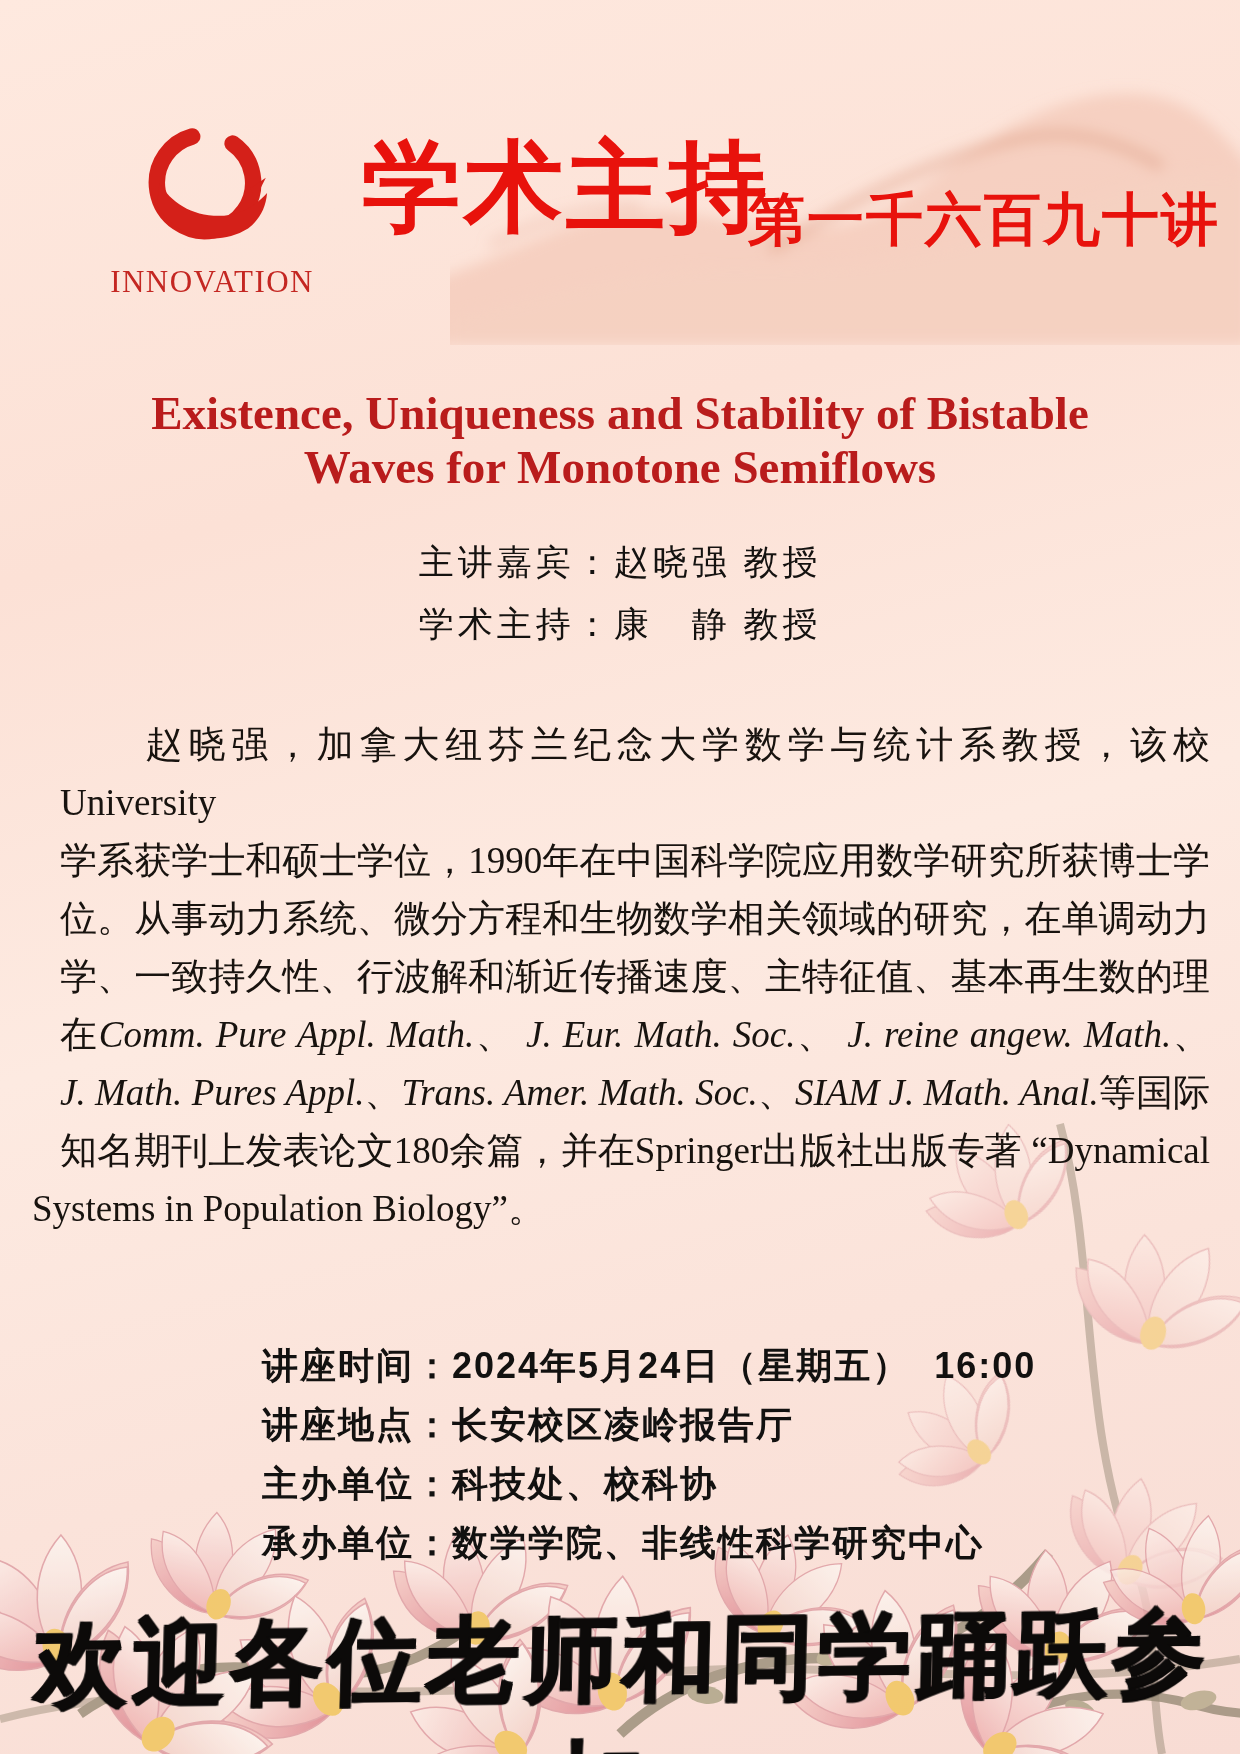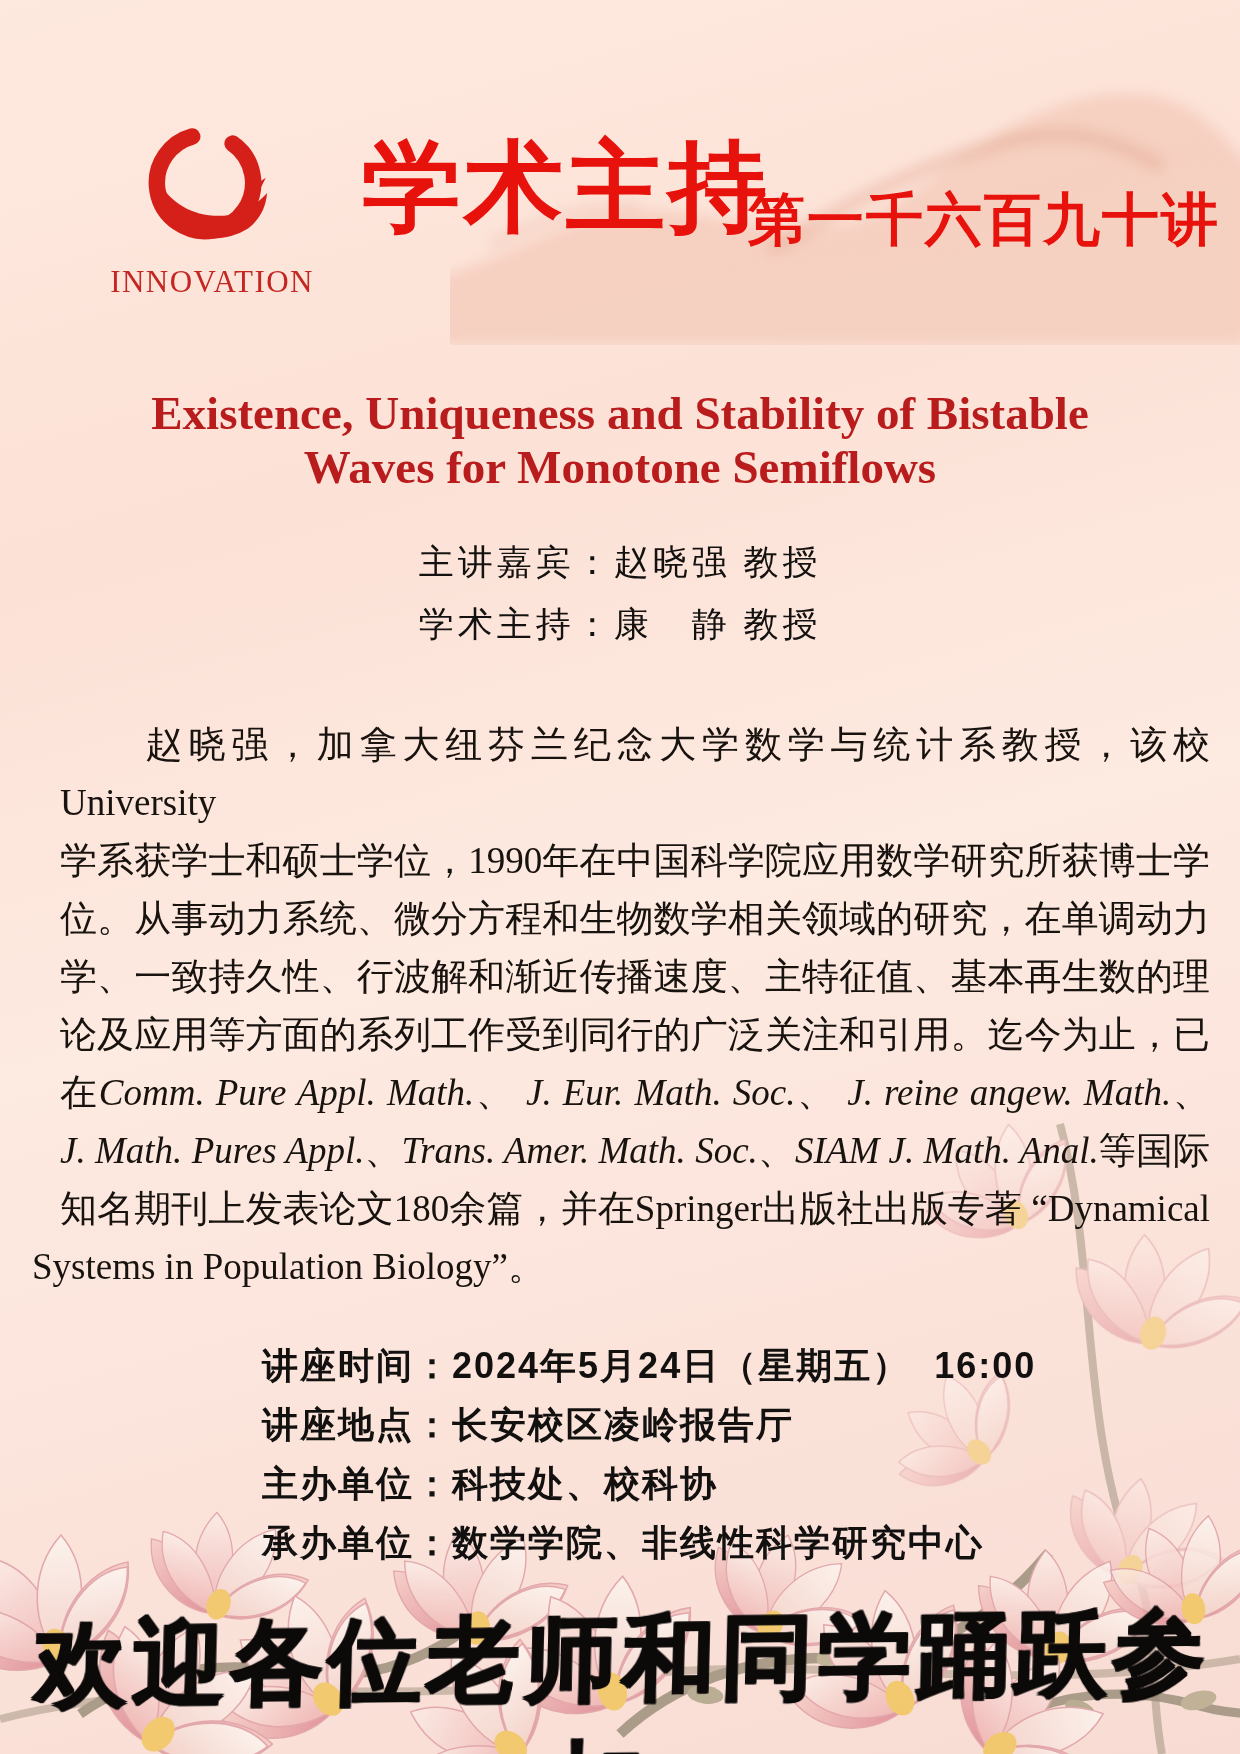--- a/index.html
+++ b/index.html
@@ -146,21 +146,20 @@
 <div class="speakers">
   <div><span>主讲嘉宾：</span><span>赵晓强  教授</span></div>
   <div><span>学术主持：</span><span>康　静  教授</span></div>
 </div>
 
 <div class="bio">
     <div class="bio-line j"><span>　　赵晓强，加拿大纽芬兰纪念大学数学与统计系教授，该校University</span></div>
     <div class="bio-line j"><span>学系获学士和硕士学位，1990年在中国科学院应用数学研究所获博士学</span></div>
     <div class="bio-line j"><span>位。从事动力系统、微分方程和生物数学相关领域的研究，在单调动力</span></div>
     <div class="bio-line j"><span>学、一致持久性、行波解和渐近传播速度、主特征值、基本再生数的理</span></div>
-    <div class="bio-line j"><span>论及应用等方面的系列工作受到同行的广泛关注和引用。迄今为止，已</span></div>
     <div class="bio-line j"><span>在</span><span class="it">Comm. Pure Appl. Math.</span><span>、 </span><span class="it">J. Eur. Math. Soc.</span><span>、 </span><span class="it">J. reine angew. Math.</span><span>、</span></div>
     <div class="bio-line j"><span class="it">J. Math. Pures Appl.</span><span>、</span><span class="it">Trans. Amer. Math. Soc.</span><span>、</span><span class="it">SIAM J. Math. Anal.</span><span>等国际</span></div>
     <div class="bio-line j"><span>知名期刊上发表论文180余篇，并在Springer出版社出版专著 “Dynamical</span></div>
     <div class="bio-line"><span>Systems  in Population Biology”。</span></div>
   </div>
 
 <div class="details">
   <div class="detail-row"><span>讲座时间：</span><span>2024年5月24日（星期五）  16:00</span></div>
   <div class="detail-row"><span>讲座地点：</span><span>长安校区凌岭报告厅</span></div>
   <div class="detail-row"><span>主办单位：</span><span>科技处、校科协</span></div>

